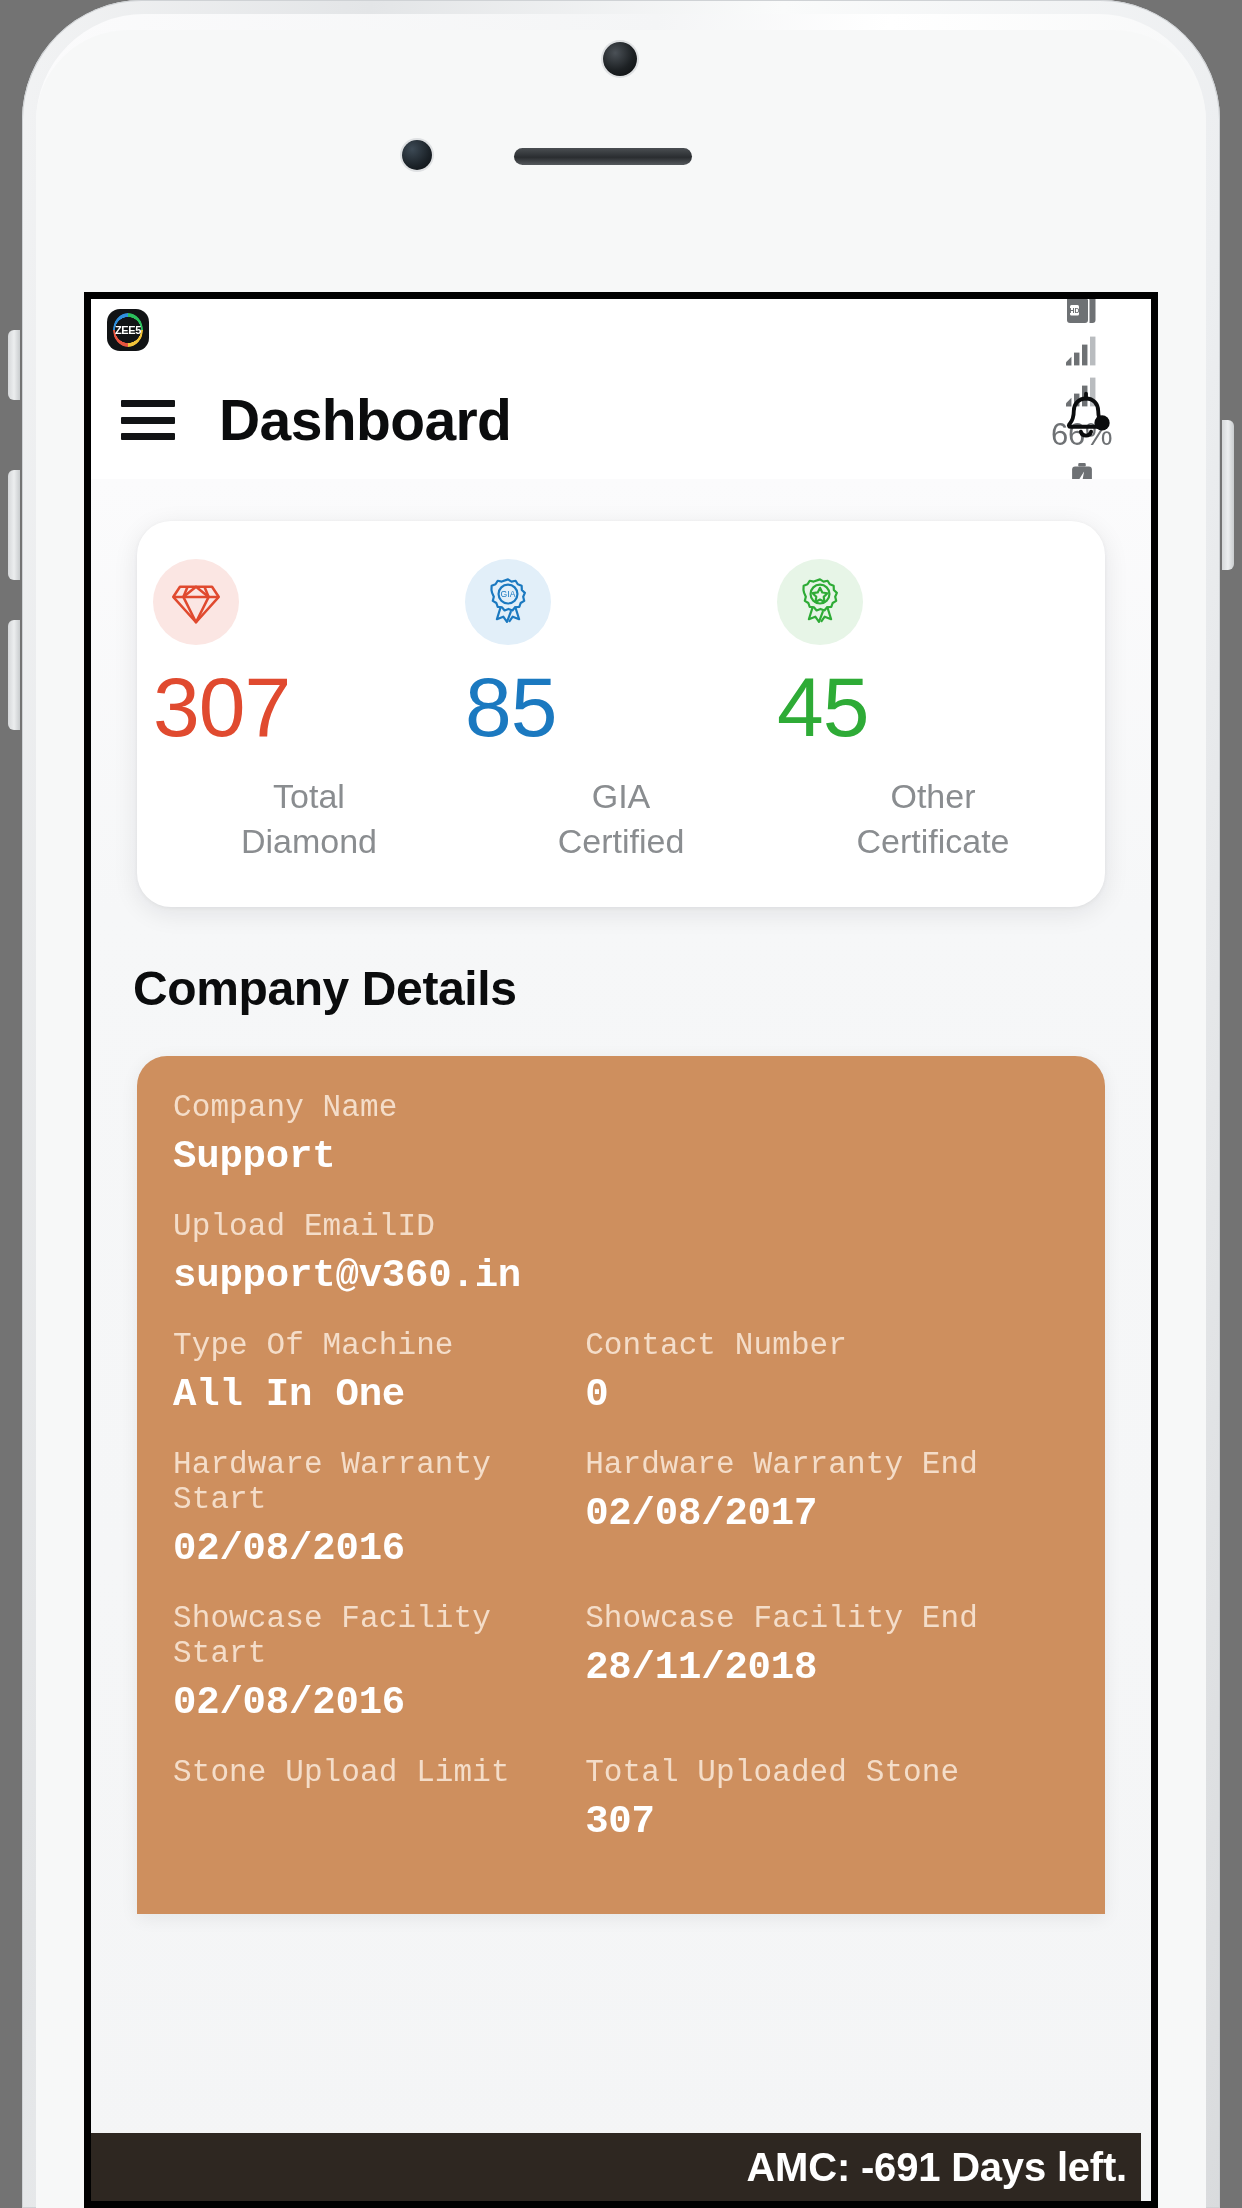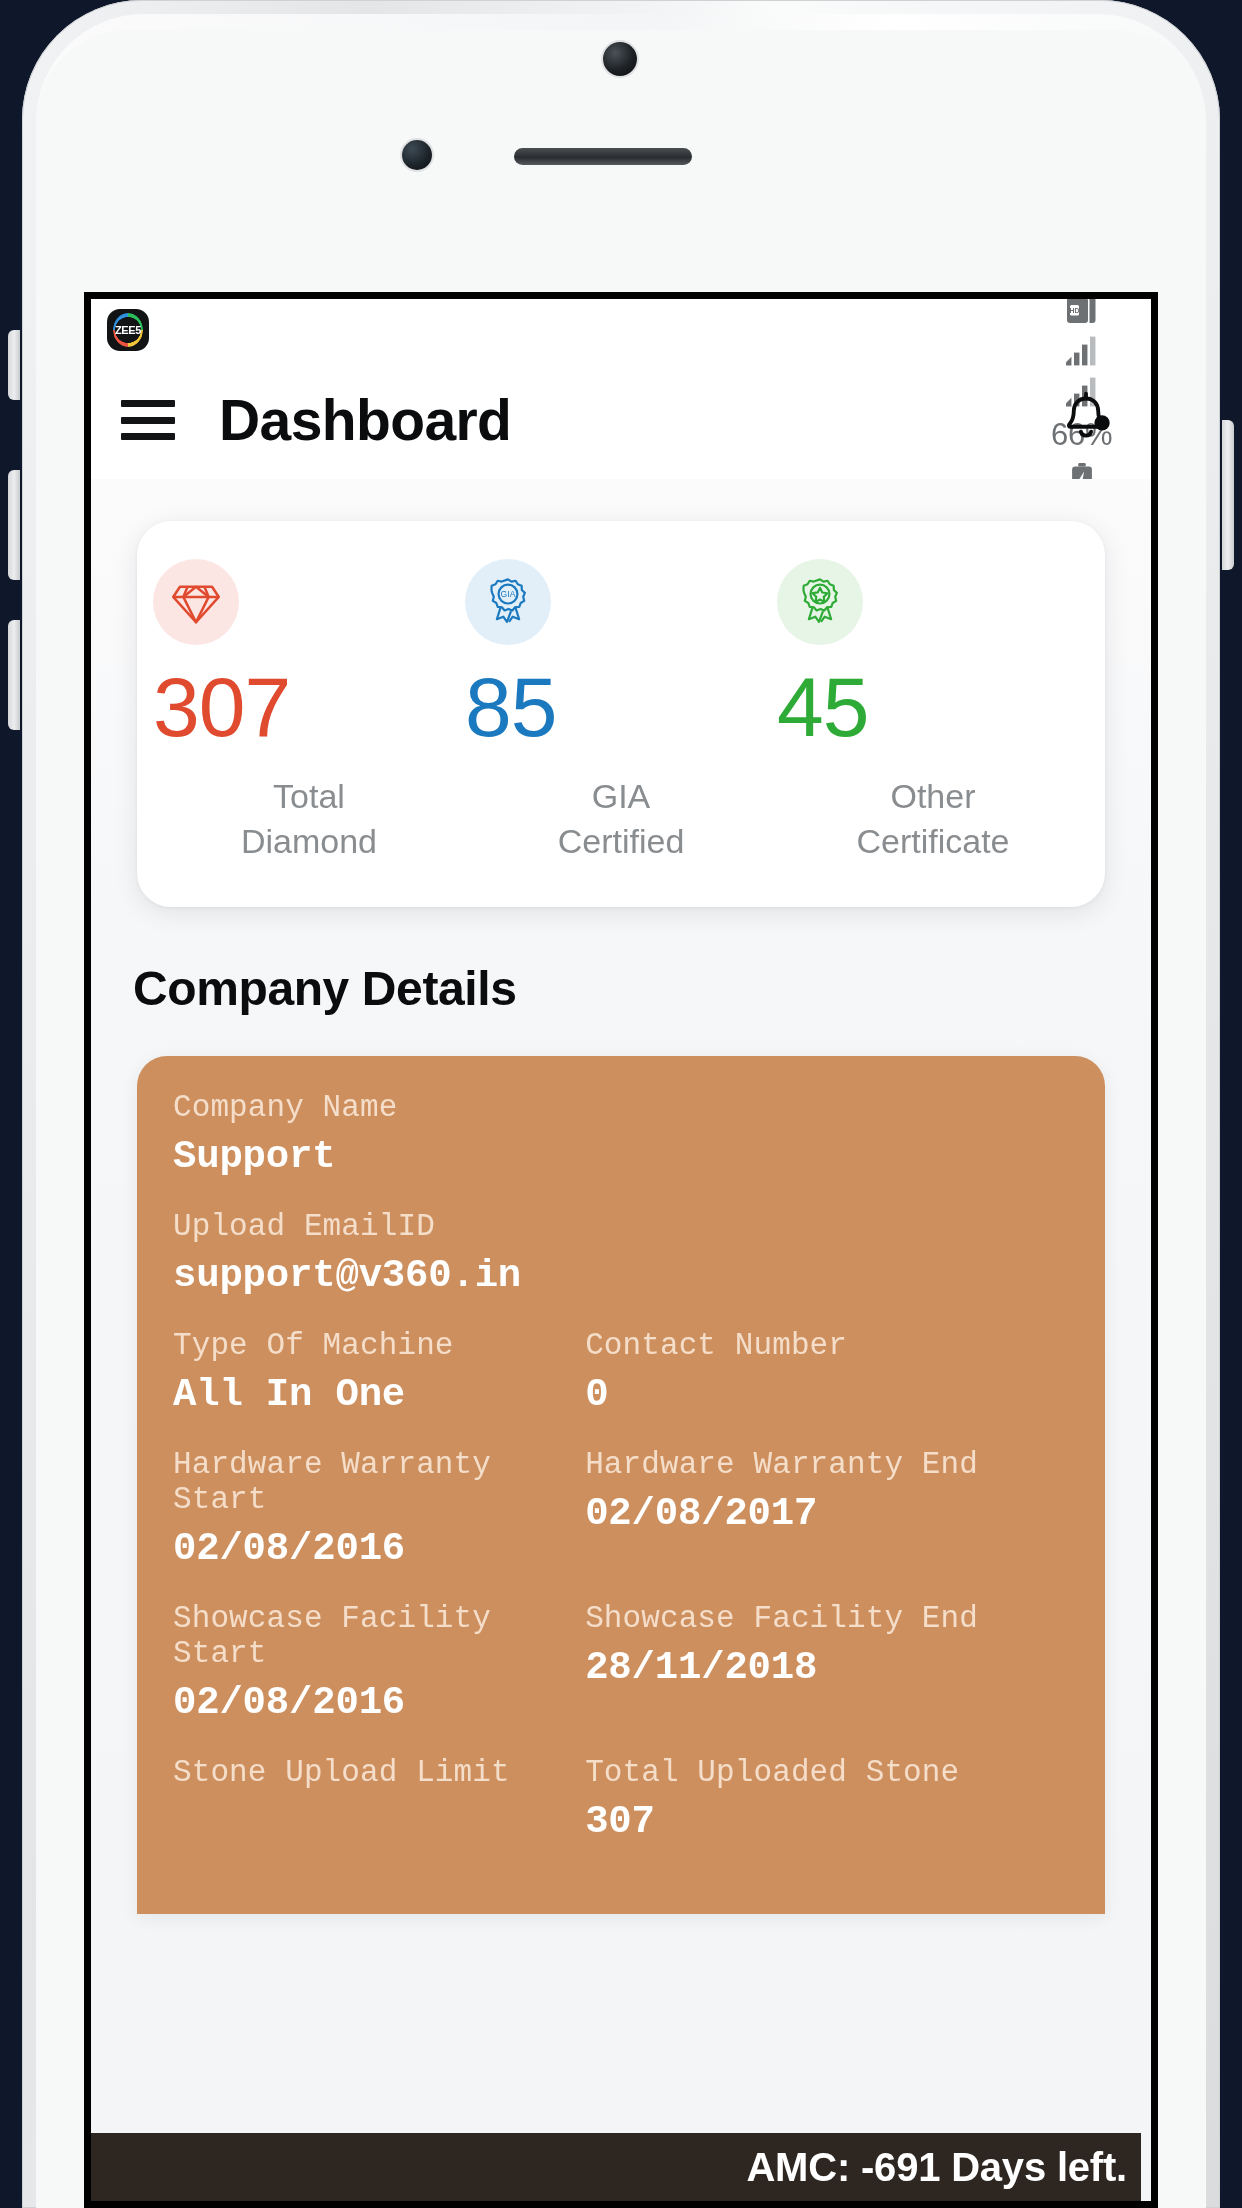--- a/index.html
+++ b/index.html
@@ -7,21 +7,21 @@
     width: 1242px; height: 2208px;
     background: #ffffff;
     font-family: "Liberation Sans", sans-serif;
     overflow: hidden;
   }
 
   
   .phone-scene {
     position: relative;
     width: 1242px; height: 2208px;
-    background: #0f172a;
+    background: #737373;
   }
   .phone-body {
     position: absolute;
     left: 22px; top: 0px;
     width: 1198px; height: 2208px;
     border-radius: 120px 120px 0 0;
     background: linear-gradient(100deg, #f2f3f4 0%, #e3e5e7 22%, #fafbfb 48%, #eceef0 78%, #d9dbdd 100%);
     box-shadow: inset 0 0 0 1px #cfd2d5;
   }
   .phone-body::after {

